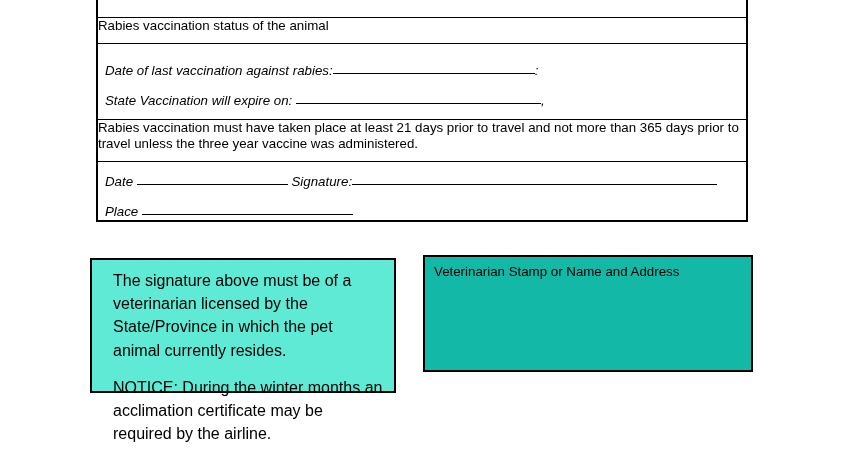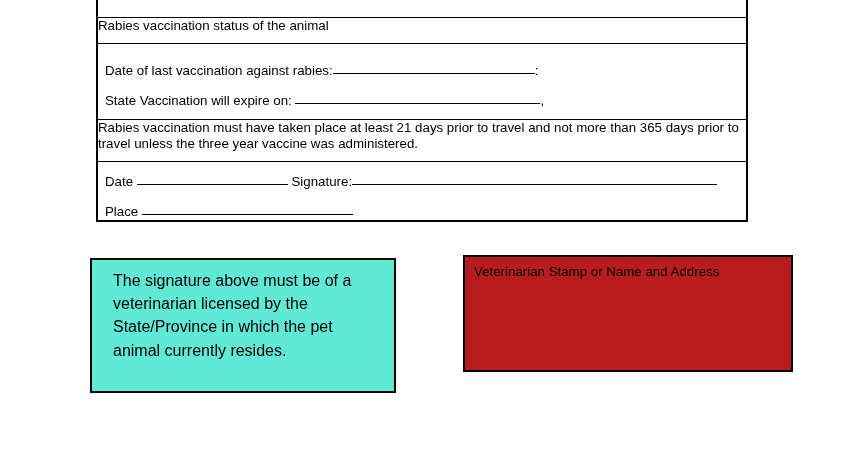--- a/index.html
+++ b/index.html
@@ -38,21 +38,21 @@
   .row-clipped        { height: 26px; }
   .row-section-head   { height: 26px; }
   .row-fields         { height: 76px; }
   .row-note           { height: 42px; margin-left: 29px; }
   .row-sig-head       { height: 23px; }
   .row-sig-fields     { height: 59px; border-radius: 26px; }
   .section-head  { font-weight: normal; font-size: 13.3px; padding: 4px 0 4px 7px; }
   .center-head   { font-weight: bold; font-size: 13.3px; text-align: center; padding: 3px 0 3px 0; }
   .note-text     { font-size: 13.2px; padding: 3px 6px 3px 7px; line-height: 1.32; }
 
-  .field-line    { padding-left: 7px; }
+  .field-line    { padding-left: 7px; font-style: italic; }
   .field-row-1   { padding-top: 17px; }
   .field-row-2   { padding-top: 12px; }
   .sig-row-1     { padding-top: 10px; }
   .sig-row-2     { padding-top: 12px; }
 
   .blank {
     display: inline-block;
     border-bottom: 1px solid #000;
     height: 0.95em;
     vertical-align: baseline;
@@ -81,24 +81,23 @@
   .notice-box p.gap { margin-top: 14px; }
 
   .stamp-box {
     position: absolute;
     left: 423px;
     top: 255px;
     width: 330px;
     height: 117px;
     border: 2px solid #000;
     box-sizing: border-box;
-    background: #b91c1c;
+    background: #14b8a6;
     padding: 7px 0 0 9px;
     font-size: 13.3px;
-    margin-left: 40px;
   }
 </style>
 </head>
 <body>
 
 <table class="form-table">
   <tbody>
     <tr class="row-clipped">
       <td></td>
     </tr>
@@ -131,17 +130,18 @@
         <div class="field-line sig-row-2">
           <span>Place</span>&nbsp;<span class="blank blank-place"></span>
         </div>
       </td>
     </tr>
   </tbody>
 </table>
 
 <div class="notice-box">
   <p>The signature above must be of a veterinarian licensed by the State/Province in which the pet animal currently resides.</p>
+  <p class="gap">NOTICE: During the winter months an acclimation certificate may be required by the airline.</p>
 </div>
 
 <div class="stamp-box">
   <span>Veterinarian Stamp or Name and Address</span>
 </div>
 
 </body></html>

